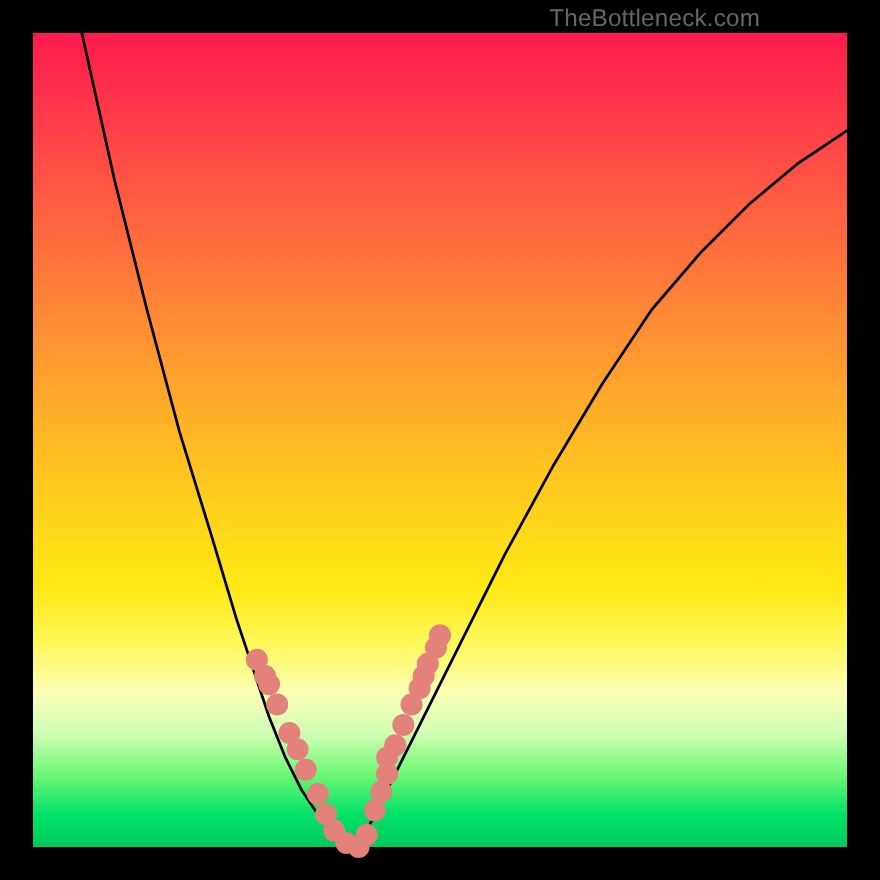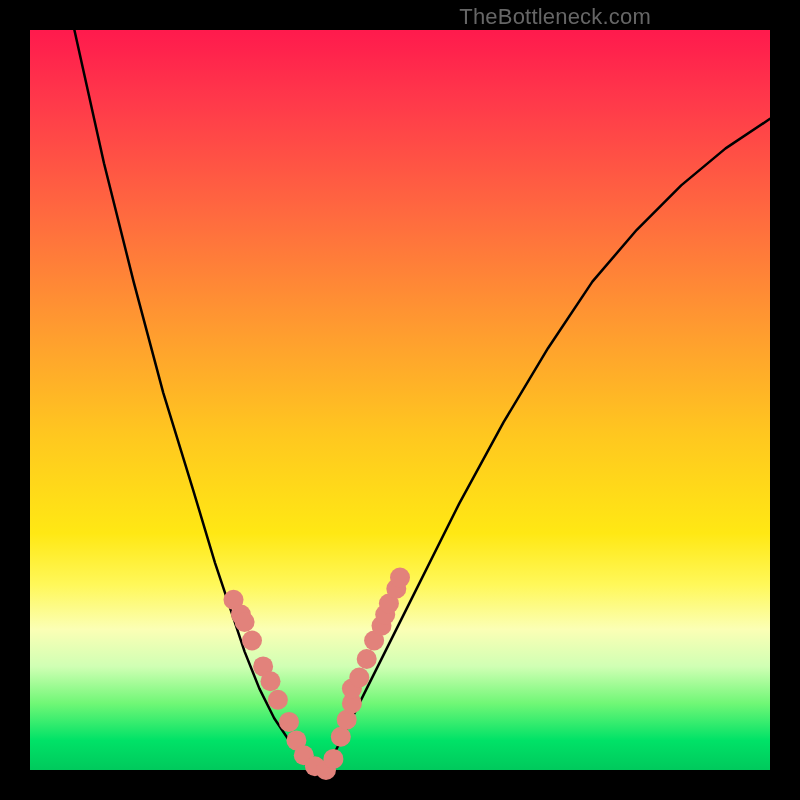--- a/index.html
+++ b/index.html
@@ -9,20 +9,21 @@
     height: 800px;
     overflow: hidden;
     background: #000;
     font-family: Arial, Helvetica, sans-serif;
   }
   .stage {
     position: relative;
     width: 661px;
     height: 800px;
     background: #000;
+    padding-left: 40px;
   }
   .plot-area {
     position: absolute;
     left: 30px;
     top: 30px;
     width: 740px;
     height: 740px;
     
     background: linear-gradient(to bottom,
       #ff1a4d 0%,

